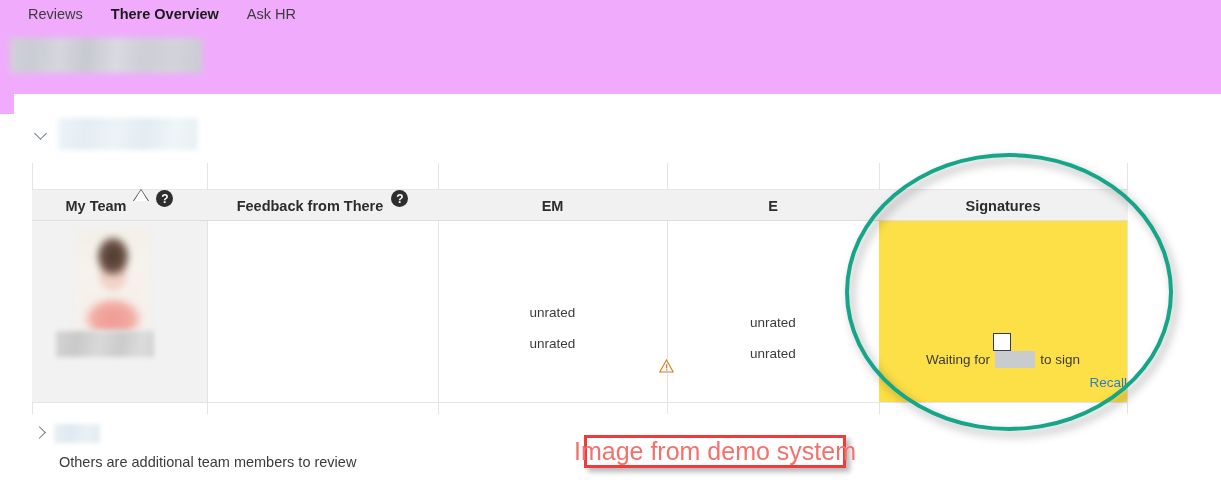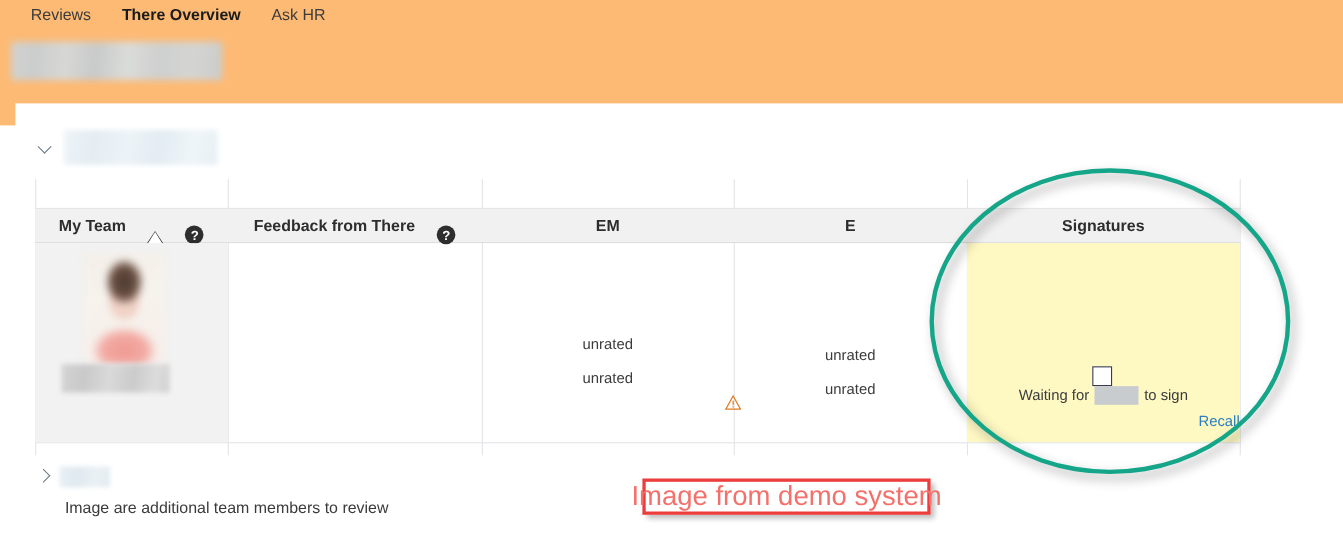--- a/index.html
+++ b/index.html
@@ -17,21 +17,21 @@
     color: #333333;
     -webkit-font-smoothing: antialiased;
   }
 
   
   #top-band {
     position: absolute;
     left: 0; top: 0;
     width: 1221px;
     height: 114px;
-    background: #fdba74;
+    background: #f0abfc;
   }
   #tabbar {
     position: absolute;
     left: 14px; top: 0;
     height: 28px;
     display: flex;
     align-items: center;
     gap: 0px;
   }
   .tab {
@@ -134,23 +134,23 @@
   }
   .th {
     position: absolute;
     top: 0;
     height: 32px;
     line-height: 32px;
     font-size: 14.5px;
     font-weight: bold;
     color: #2d2d2d;
     display: flex;
-    align-items: flex-end;
+    align-items: flex-start;
     justify-content: center;
-    gap: 20px;
+    gap: 8px;
     box-sizing: border-box;
     white-space: nowrap;
   }
   .sort-tri {
     display: inline-block;
     width: 0; height: 0;
     border-left: 7px solid transparent;
     border-right: 7px solid transparent;
     border-bottom: 11px solid transparent;
     position: relative;
@@ -200,21 +200,21 @@
   .cell {
     position: absolute;
     top: 0;
     height: 181px;
     box-sizing: border-box;
   }
   #cell-myteam {
     background: #f2f2f2;
   }
   #cell-signatures {
-    background: #fef9c3;
+    background: #fde047;
   }
   
   #avatar {
     position: absolute;
     left: 44px; top: 9px;
     width: 74px; height: 101px;
     background:
       radial-gradient(ellipse 34% 30% at 50% 26%, #4c3a32 0%, #6b4f42 45%, rgba(107,79,66,0) 72%),
       radial-gradient(ellipse 26% 22% at 50% 44%, #f3d9cf 0%, #f0cfc3 60%, rgba(240,207,195,0) 80%),
       radial-gradient(ellipse 48% 26% at 50% 88%, #ef9a93 0%, #f2aaa2 55%, rgba(242,170,162,0) 85%),
@@ -439,20 +439,20 @@
       </div>
 
     </div>
   </div>
 
   <div id="group2">
     <span class="chev right"></span>
     <span id="group2-redacted"></span>
   </div>
 
-  <div id="additional-note">Image are additional team members to review</div>
+  <div id="additional-note">Others are additional team members to review</div>
 
 </div>
 
 <div id="annot-circle"></div>
 <div id="annot-box">
   <span id="annot-box-text">Image from demo system</span>
 </div>
 
 </body></html>

